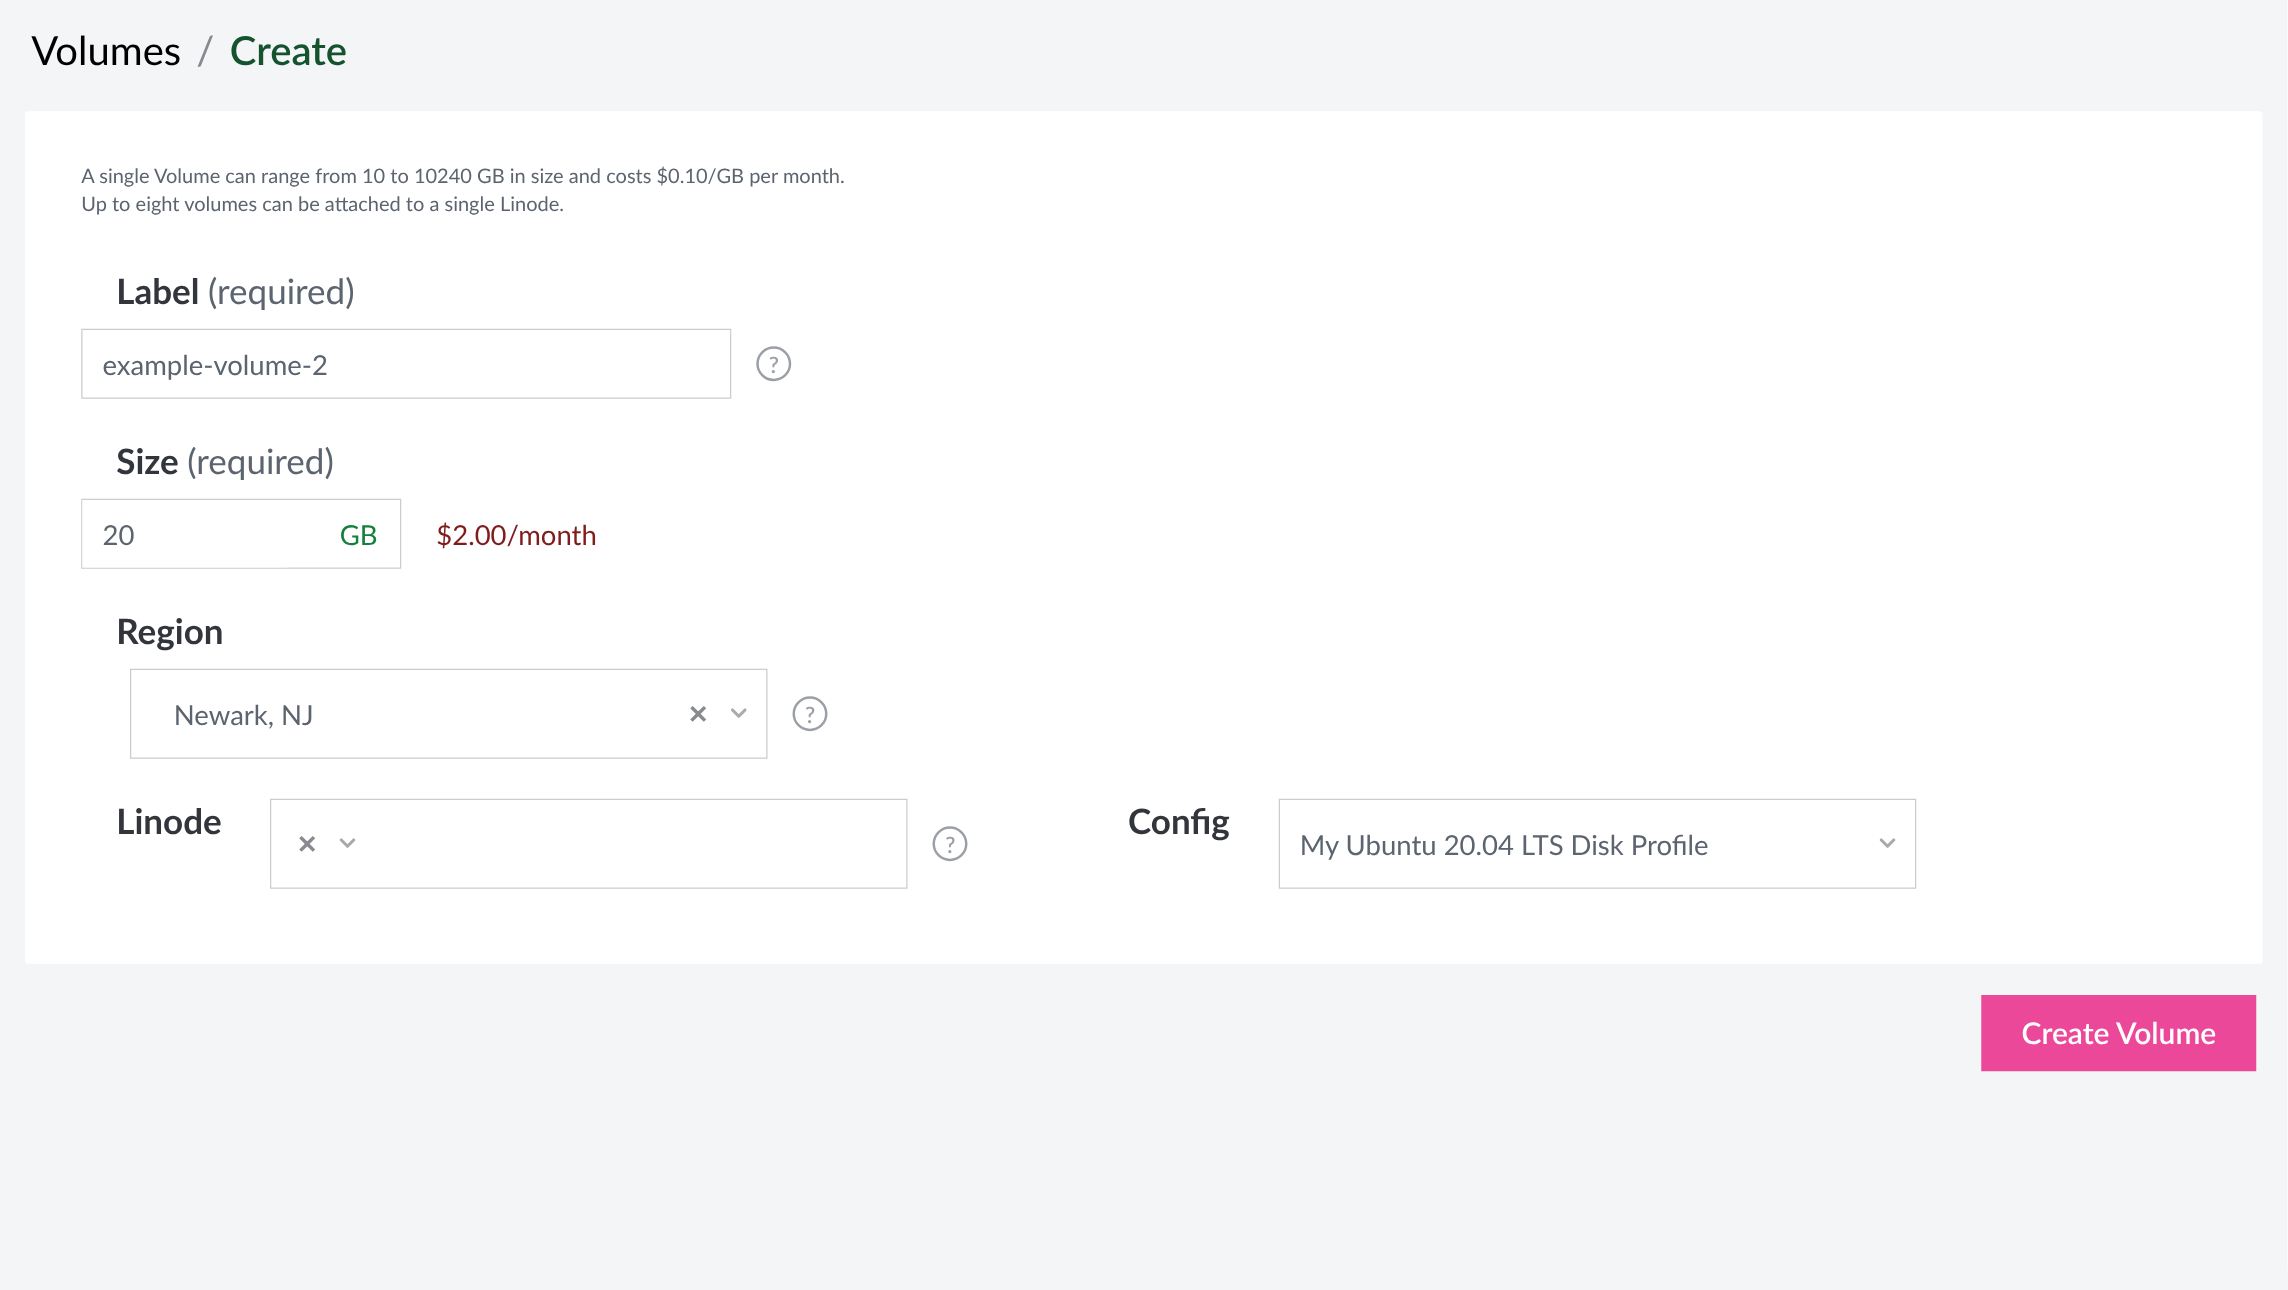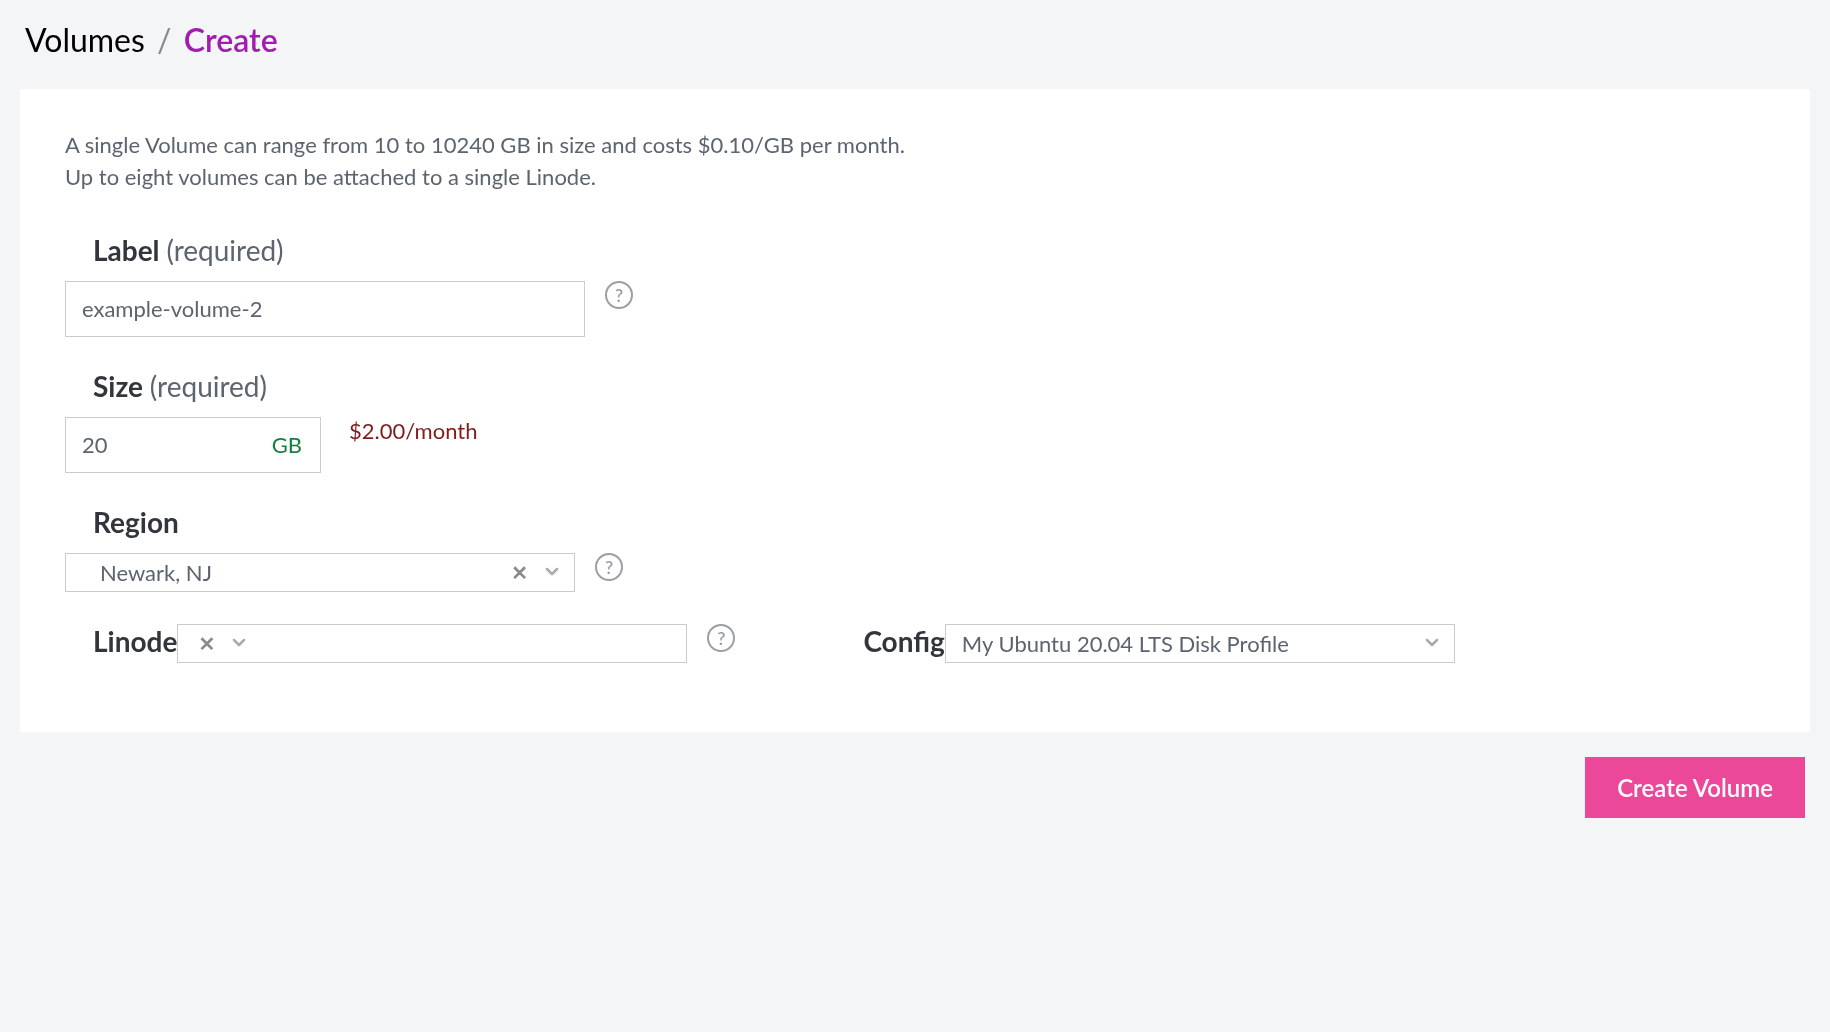--- a/index.html
+++ b/index.html
@@ -24,30 +24,30 @@
     }
     .breadcrumb .crumb-parent {
       color: #000000;
       text-align: center;
     }
     .breadcrumb .crumb-sep {
       color: #888a8f;
       margin: 0 4px;
     }
     .breadcrumb .crumb-current {
-      color: #a21caf;
+      color: #14532d;
       font-weight: 600;
     }
     .card {
       background: #fff;
       padding: 40px 45px 60px 45px;
       border-radius: 2px;
     }
     .description {
-      font-size: 22px;
+      font-size: 16px;
       color: #5c6470;
       line-height: 1.45;
       margin-bottom: 40px;
     }
     .form-label {
       font-size: 28px;
       color: #32363c;
       font-weight: 700;
       margin-bottom: 14px;
       display: block;
@@ -55,20 +55,21 @@
     }
     .form-label .req {
       font-weight: 400;
       color: #5c6470;
     }
     .form-group {
       margin-bottom: 32px;
     }
     .row {
       display: flex;
+      align-items: center;
       gap: 20px;
     }
     .text-input {
       height: 56px;
       border: 1px solid #ccc;
       font-size: 22px;
       padding: 0 16px;
       color: #5c6470;
       background: #fff;
       outline: none;
@@ -99,28 +100,29 @@
       padding: 0 18px;
       font-size: 22px;
       color: #15803d;
     }
     .price {
       font-size: 22px;
       color: #7f1d1d;
       margin-left: 8px;
     }
     .select-box {
-      height: 39px;
+      height: 72px;
       border: 1px solid #ccc;
       display: flex;
       align-items: center;
       padding: 0 12px 0 16px;
       width: 510px;
       background: #fff;
       cursor: pointer;
+      margin-left: 39px;
     }
     .select-box .flag {
       margin-right: 18px;
       flex-shrink: 0;
     }
     .select-box .sel-text {
       flex: 1;
       font-size: 22px;
       color: #5c6470;
     }

